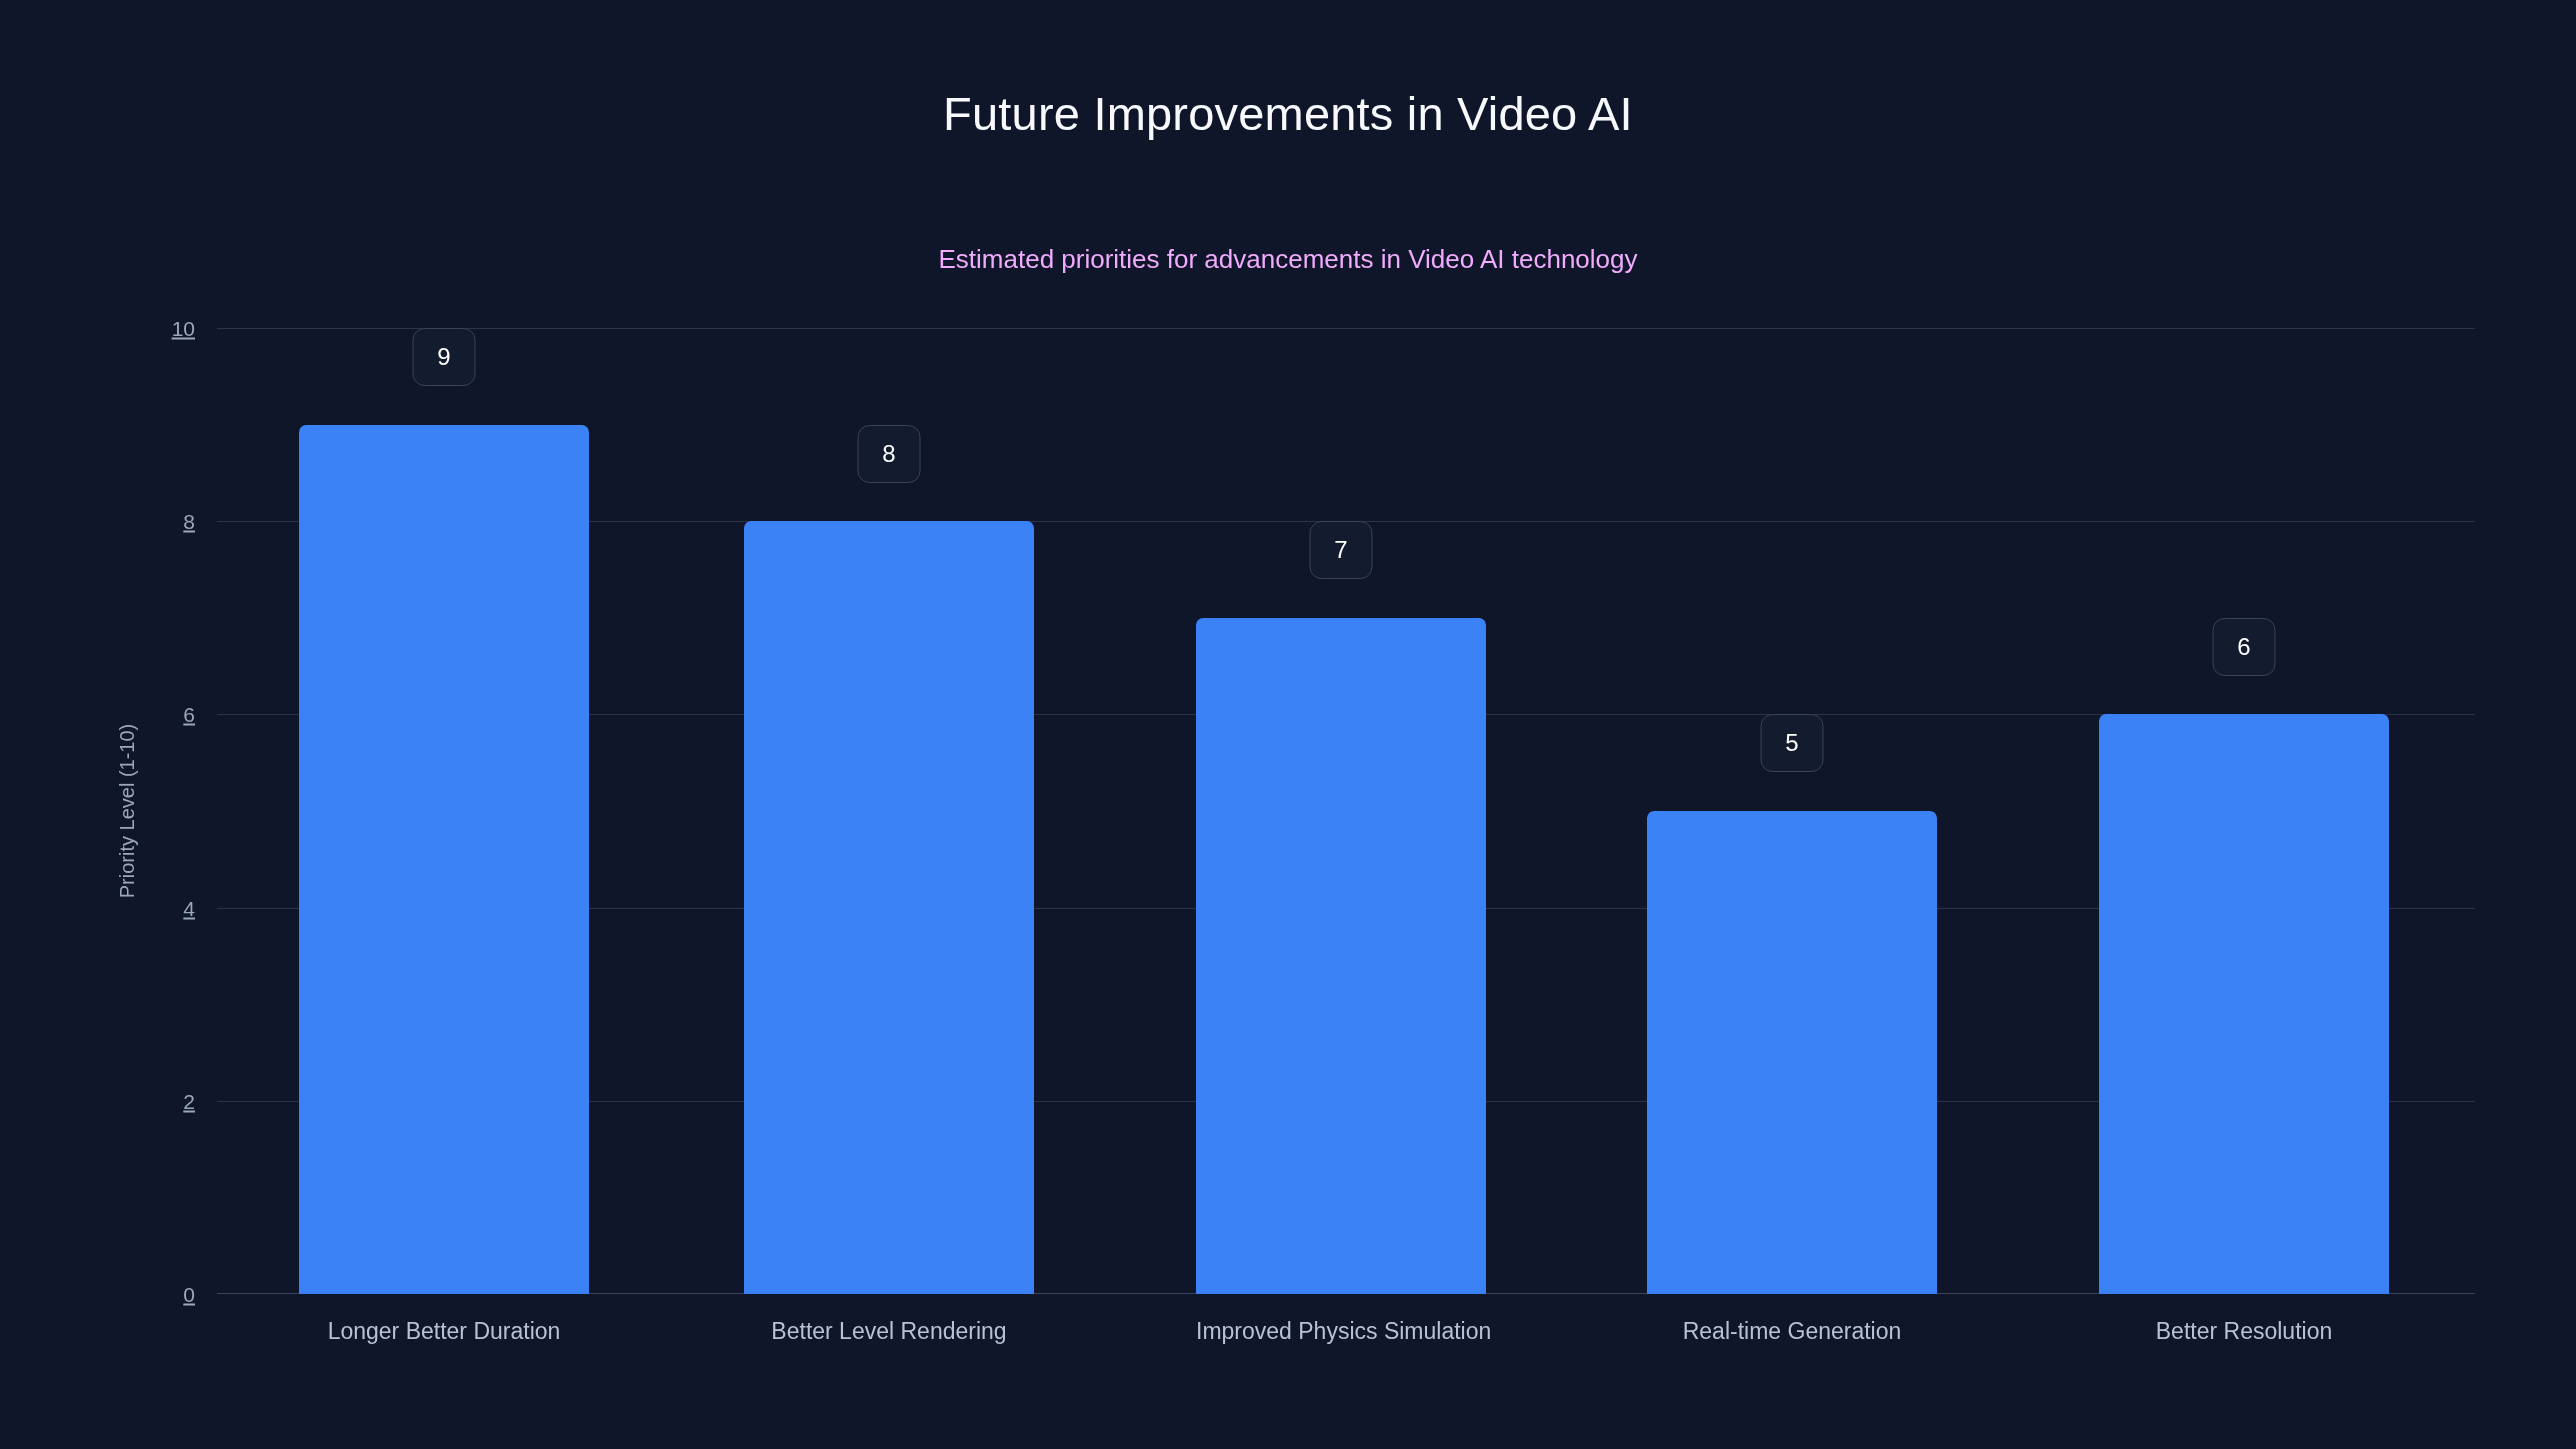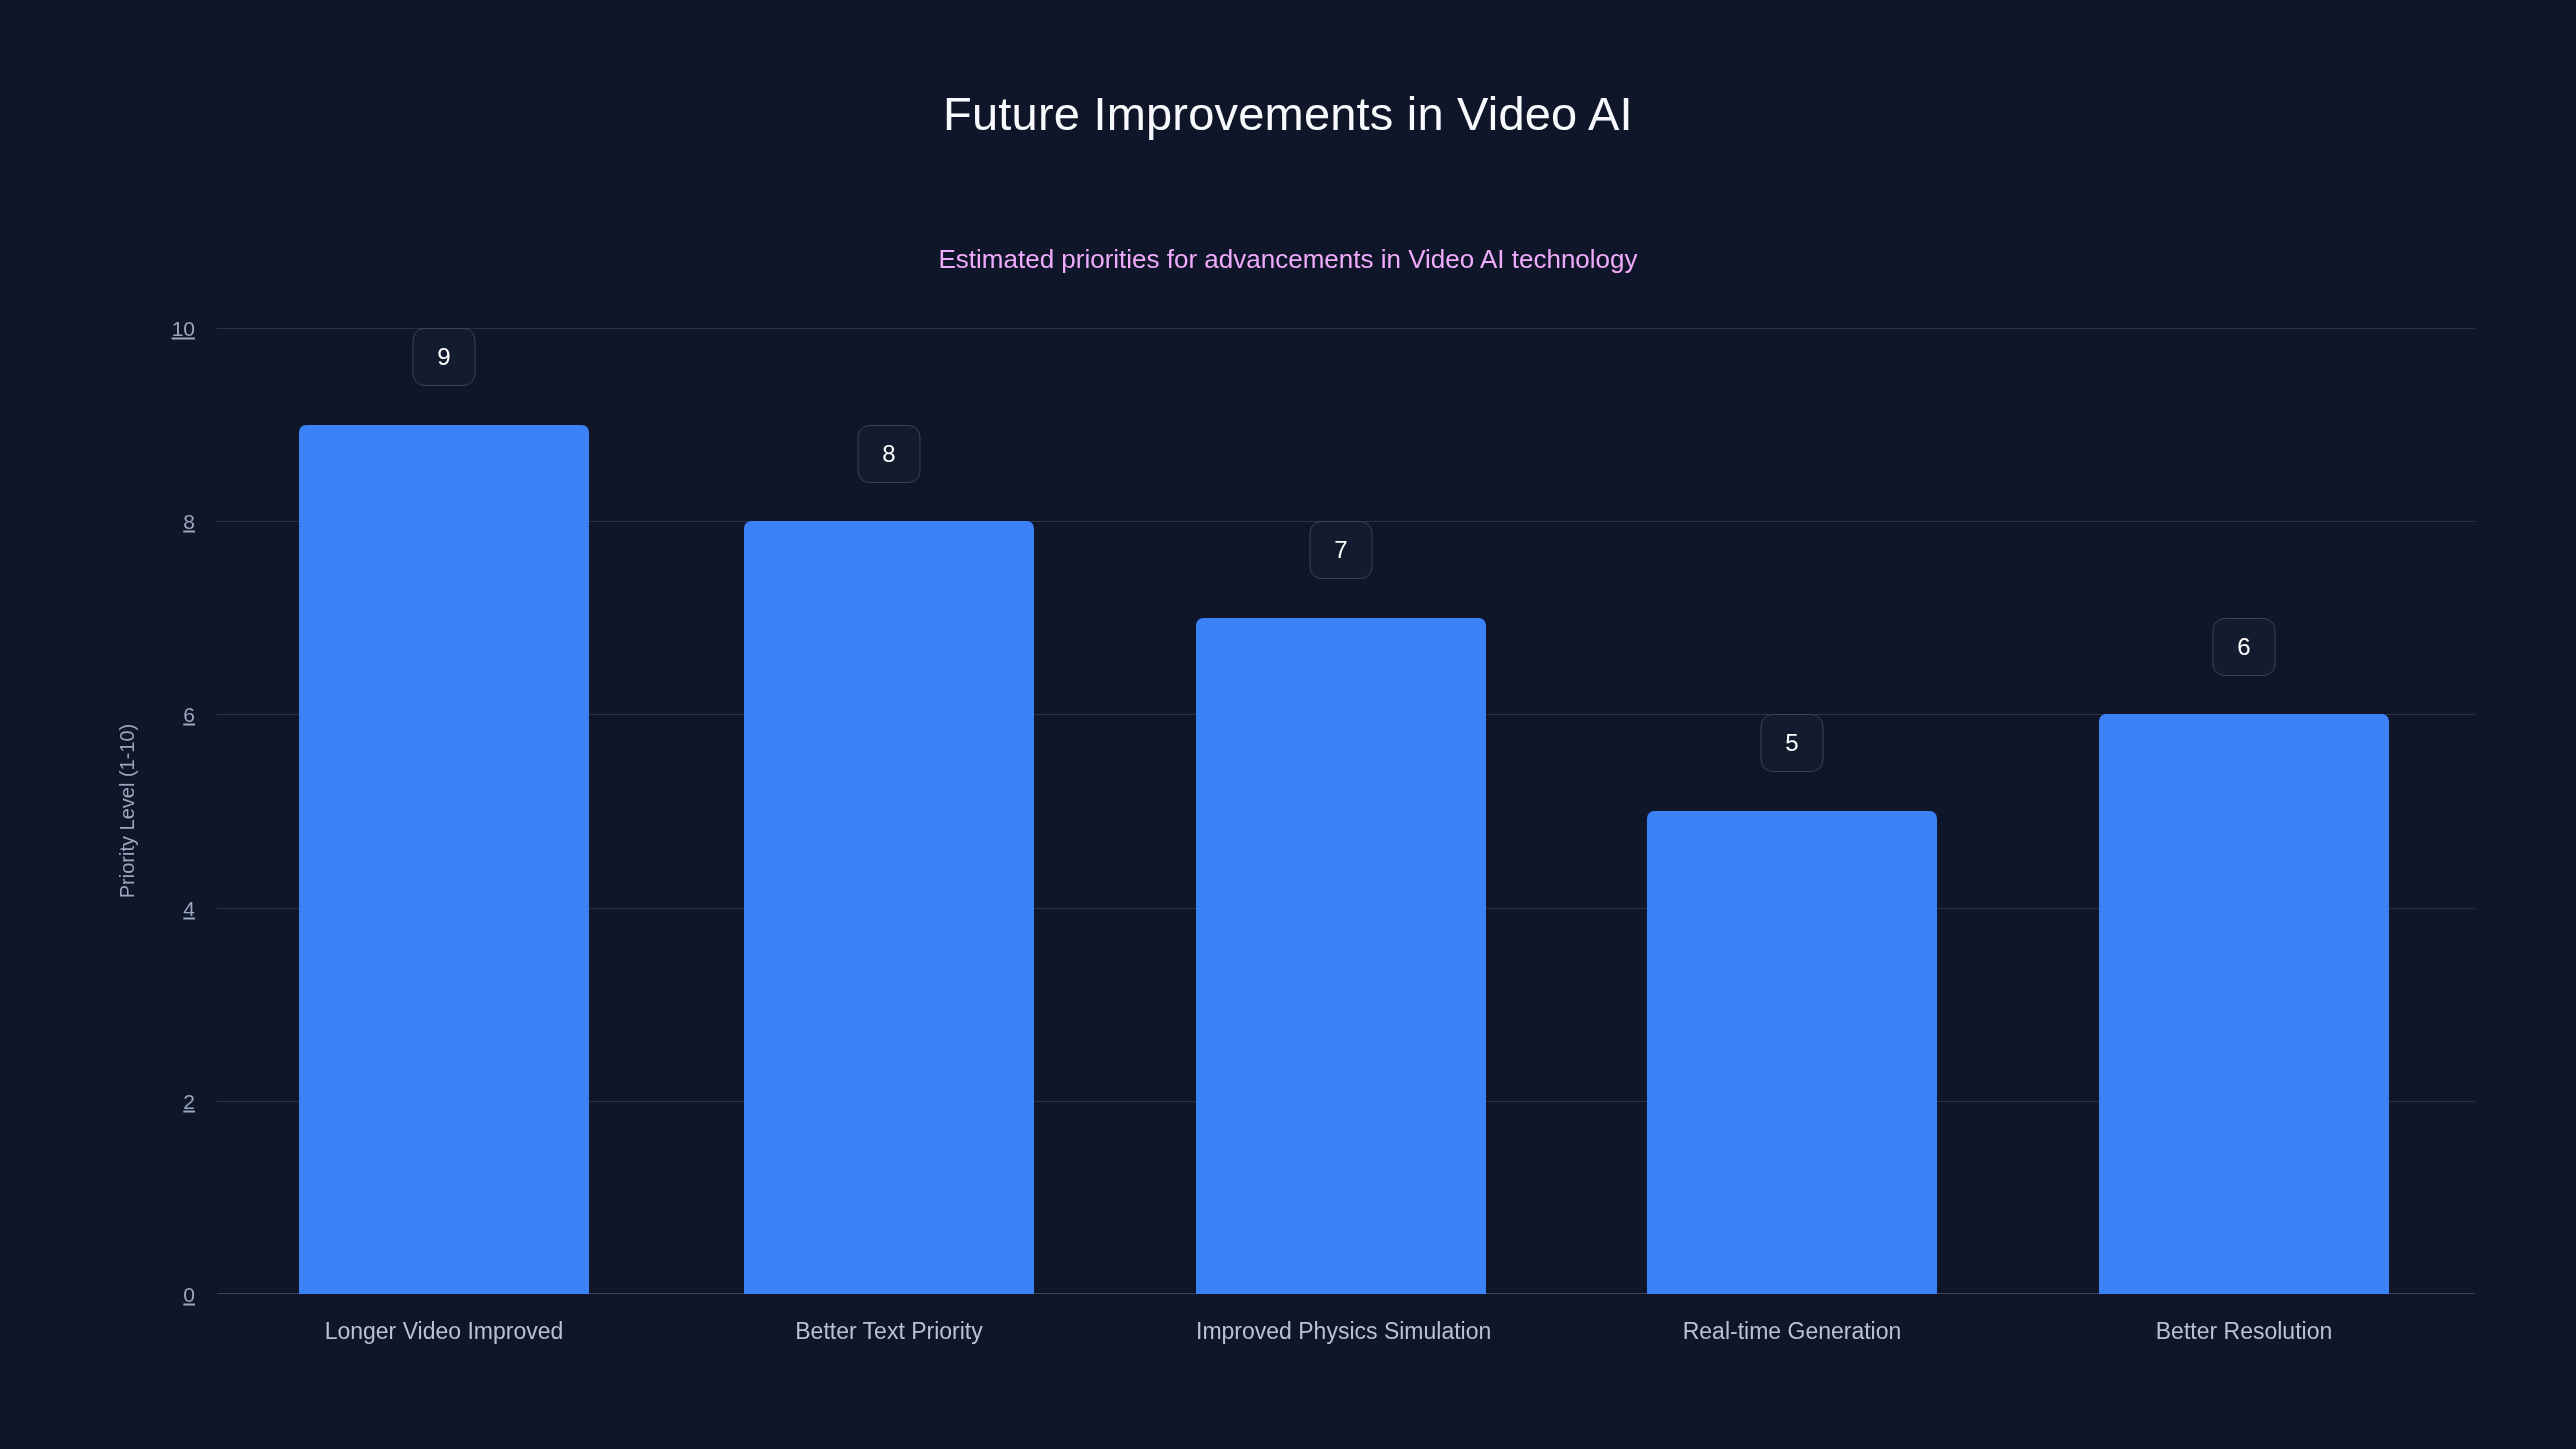--- a/index.html
+++ b/index.html
@@ -228,21 +228,21 @@
     </div>
 
     <div class="bar-group" style="left:1882px; width:290px;">
       <div class="value-badge" style="bottom:618px;">6</div>
       <div class="bar" style="height:580px;"></div>
     </div>
 
   </div>
 
   <div class="x-labels">
-    <div class="x-label" style="left:82px;  width:290px;">Longer Video Improved</div>
-    <div class="x-label" style="left:527px;  width:290px;">Better Text Priority</div>
+    <div class="x-label" style="left:82px;  width:290px;">Longer Better Duration</div>
+    <div class="x-label" style="left:527px;  width:290px;">Better Level Rendering</div>
     <div class="x-label" style="left:979px; width:290px;">Improved Physics Simulation</div>
     <div class="x-label" style="left:1430px; width:290px;">Real-time Generation</div>
     <div class="x-label" style="left:1882px; width:290px;">Better Resolution</div>
   </div>
 
 </div>
 
 
 </body></html>

